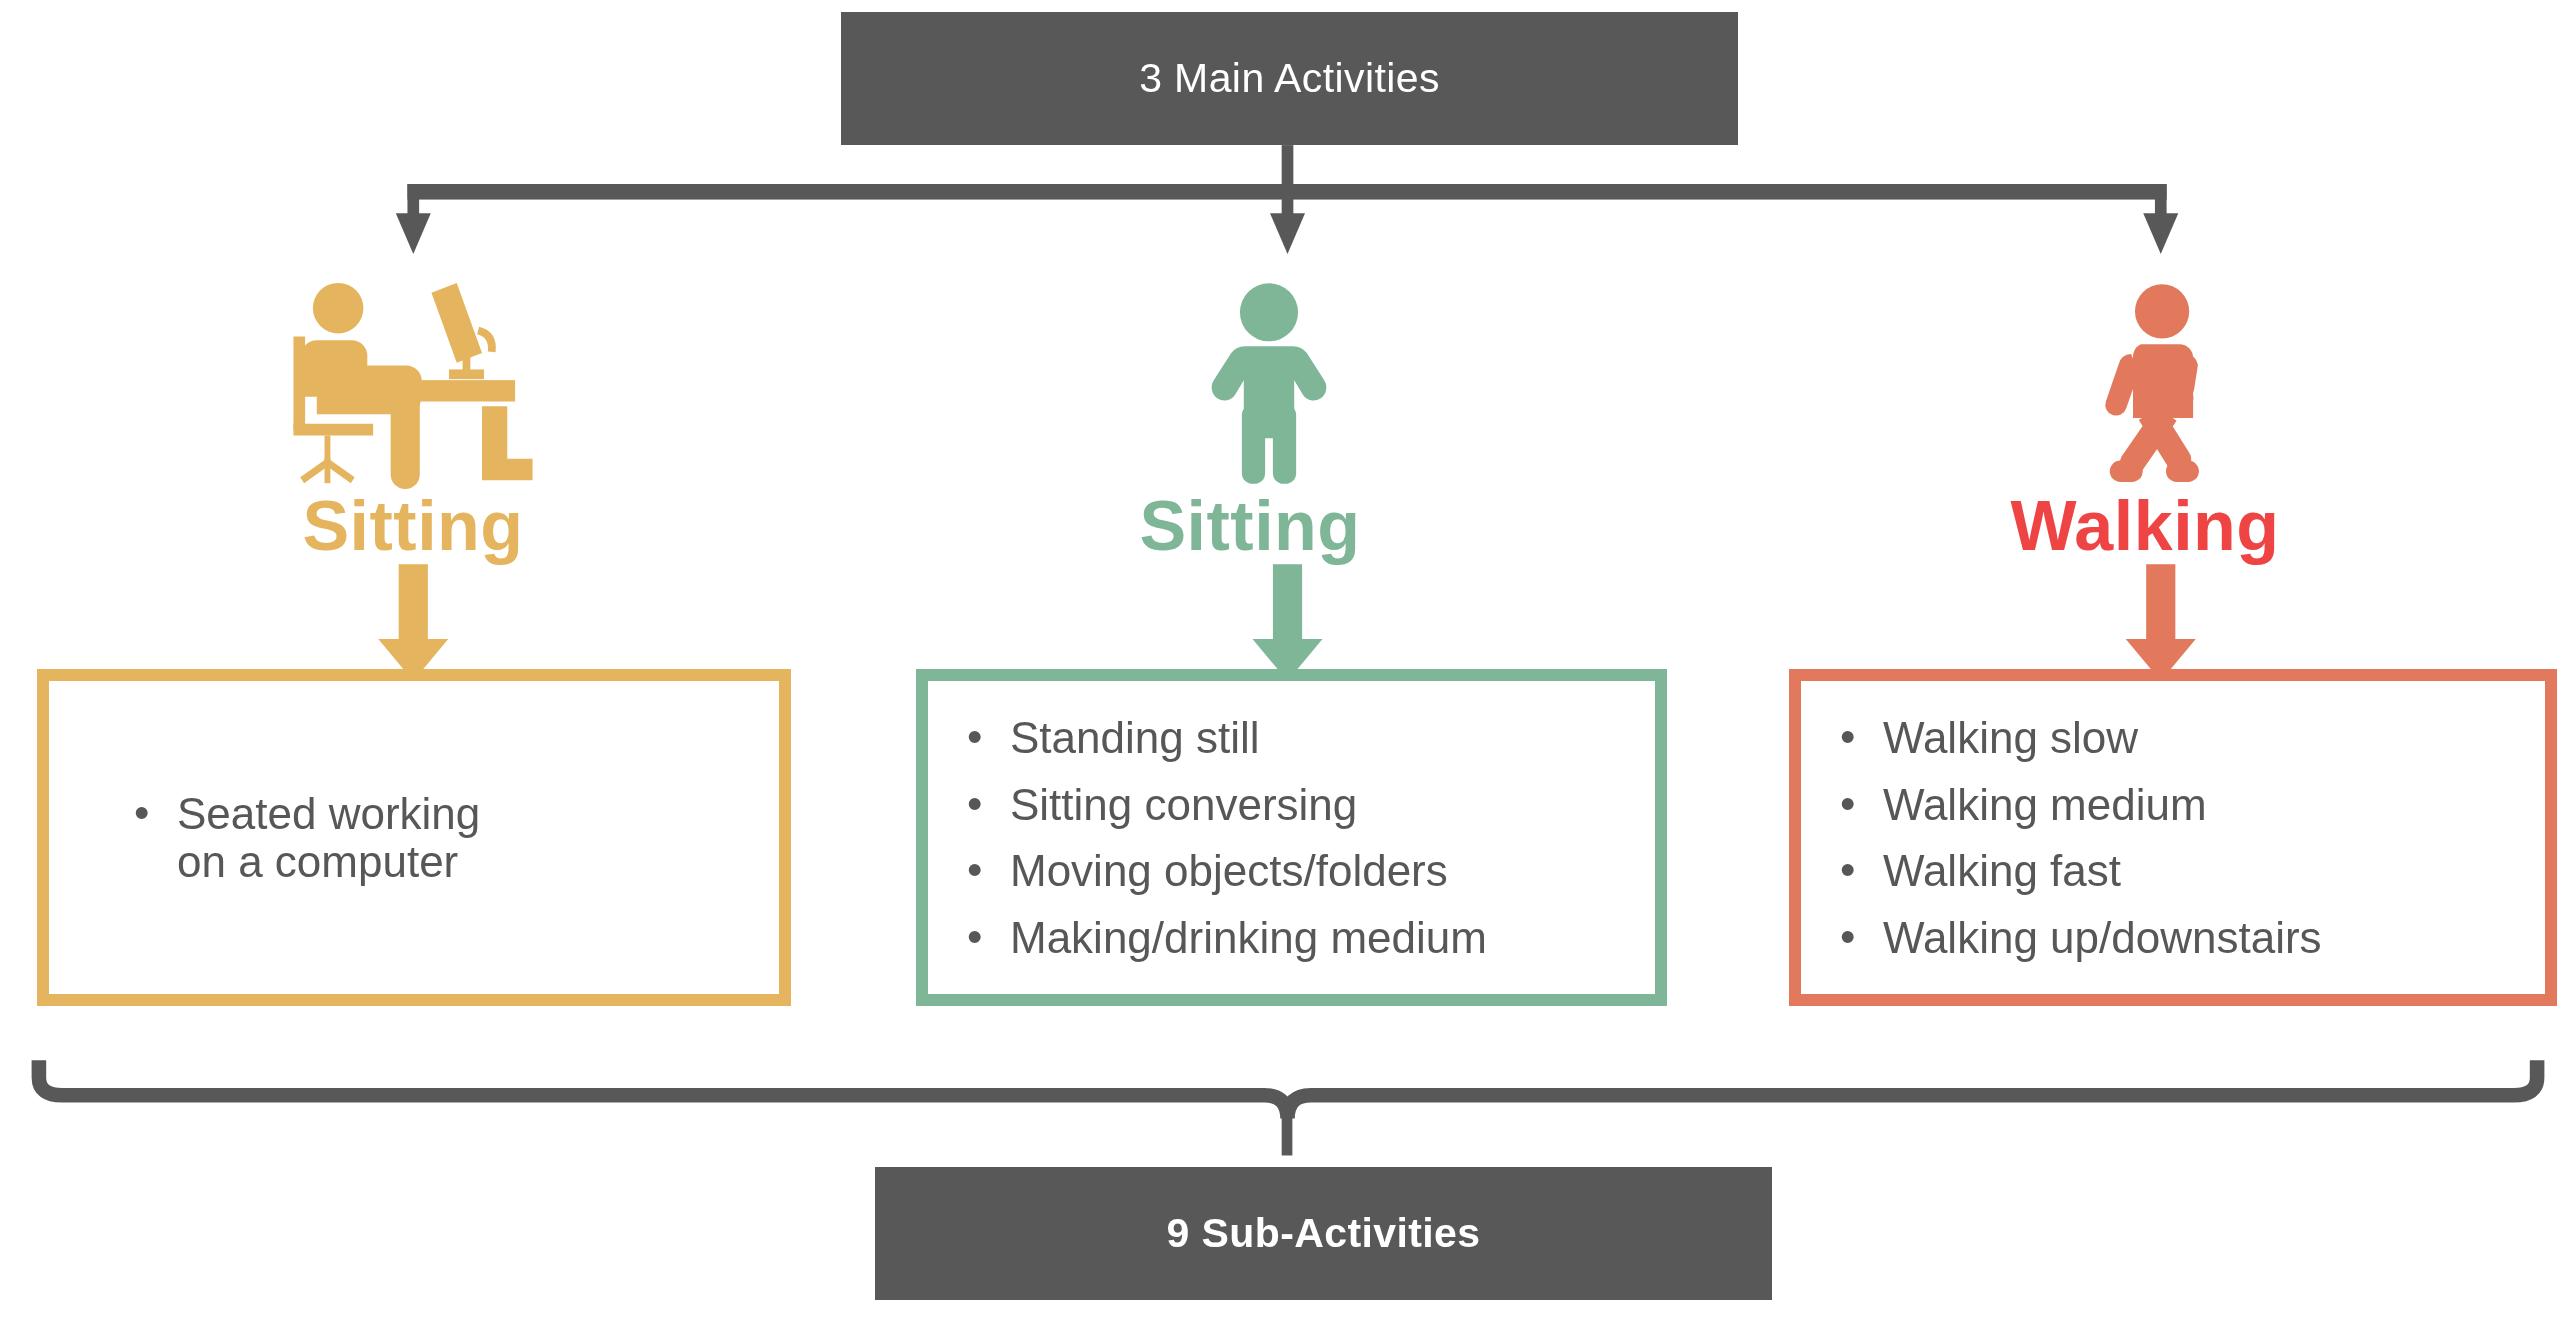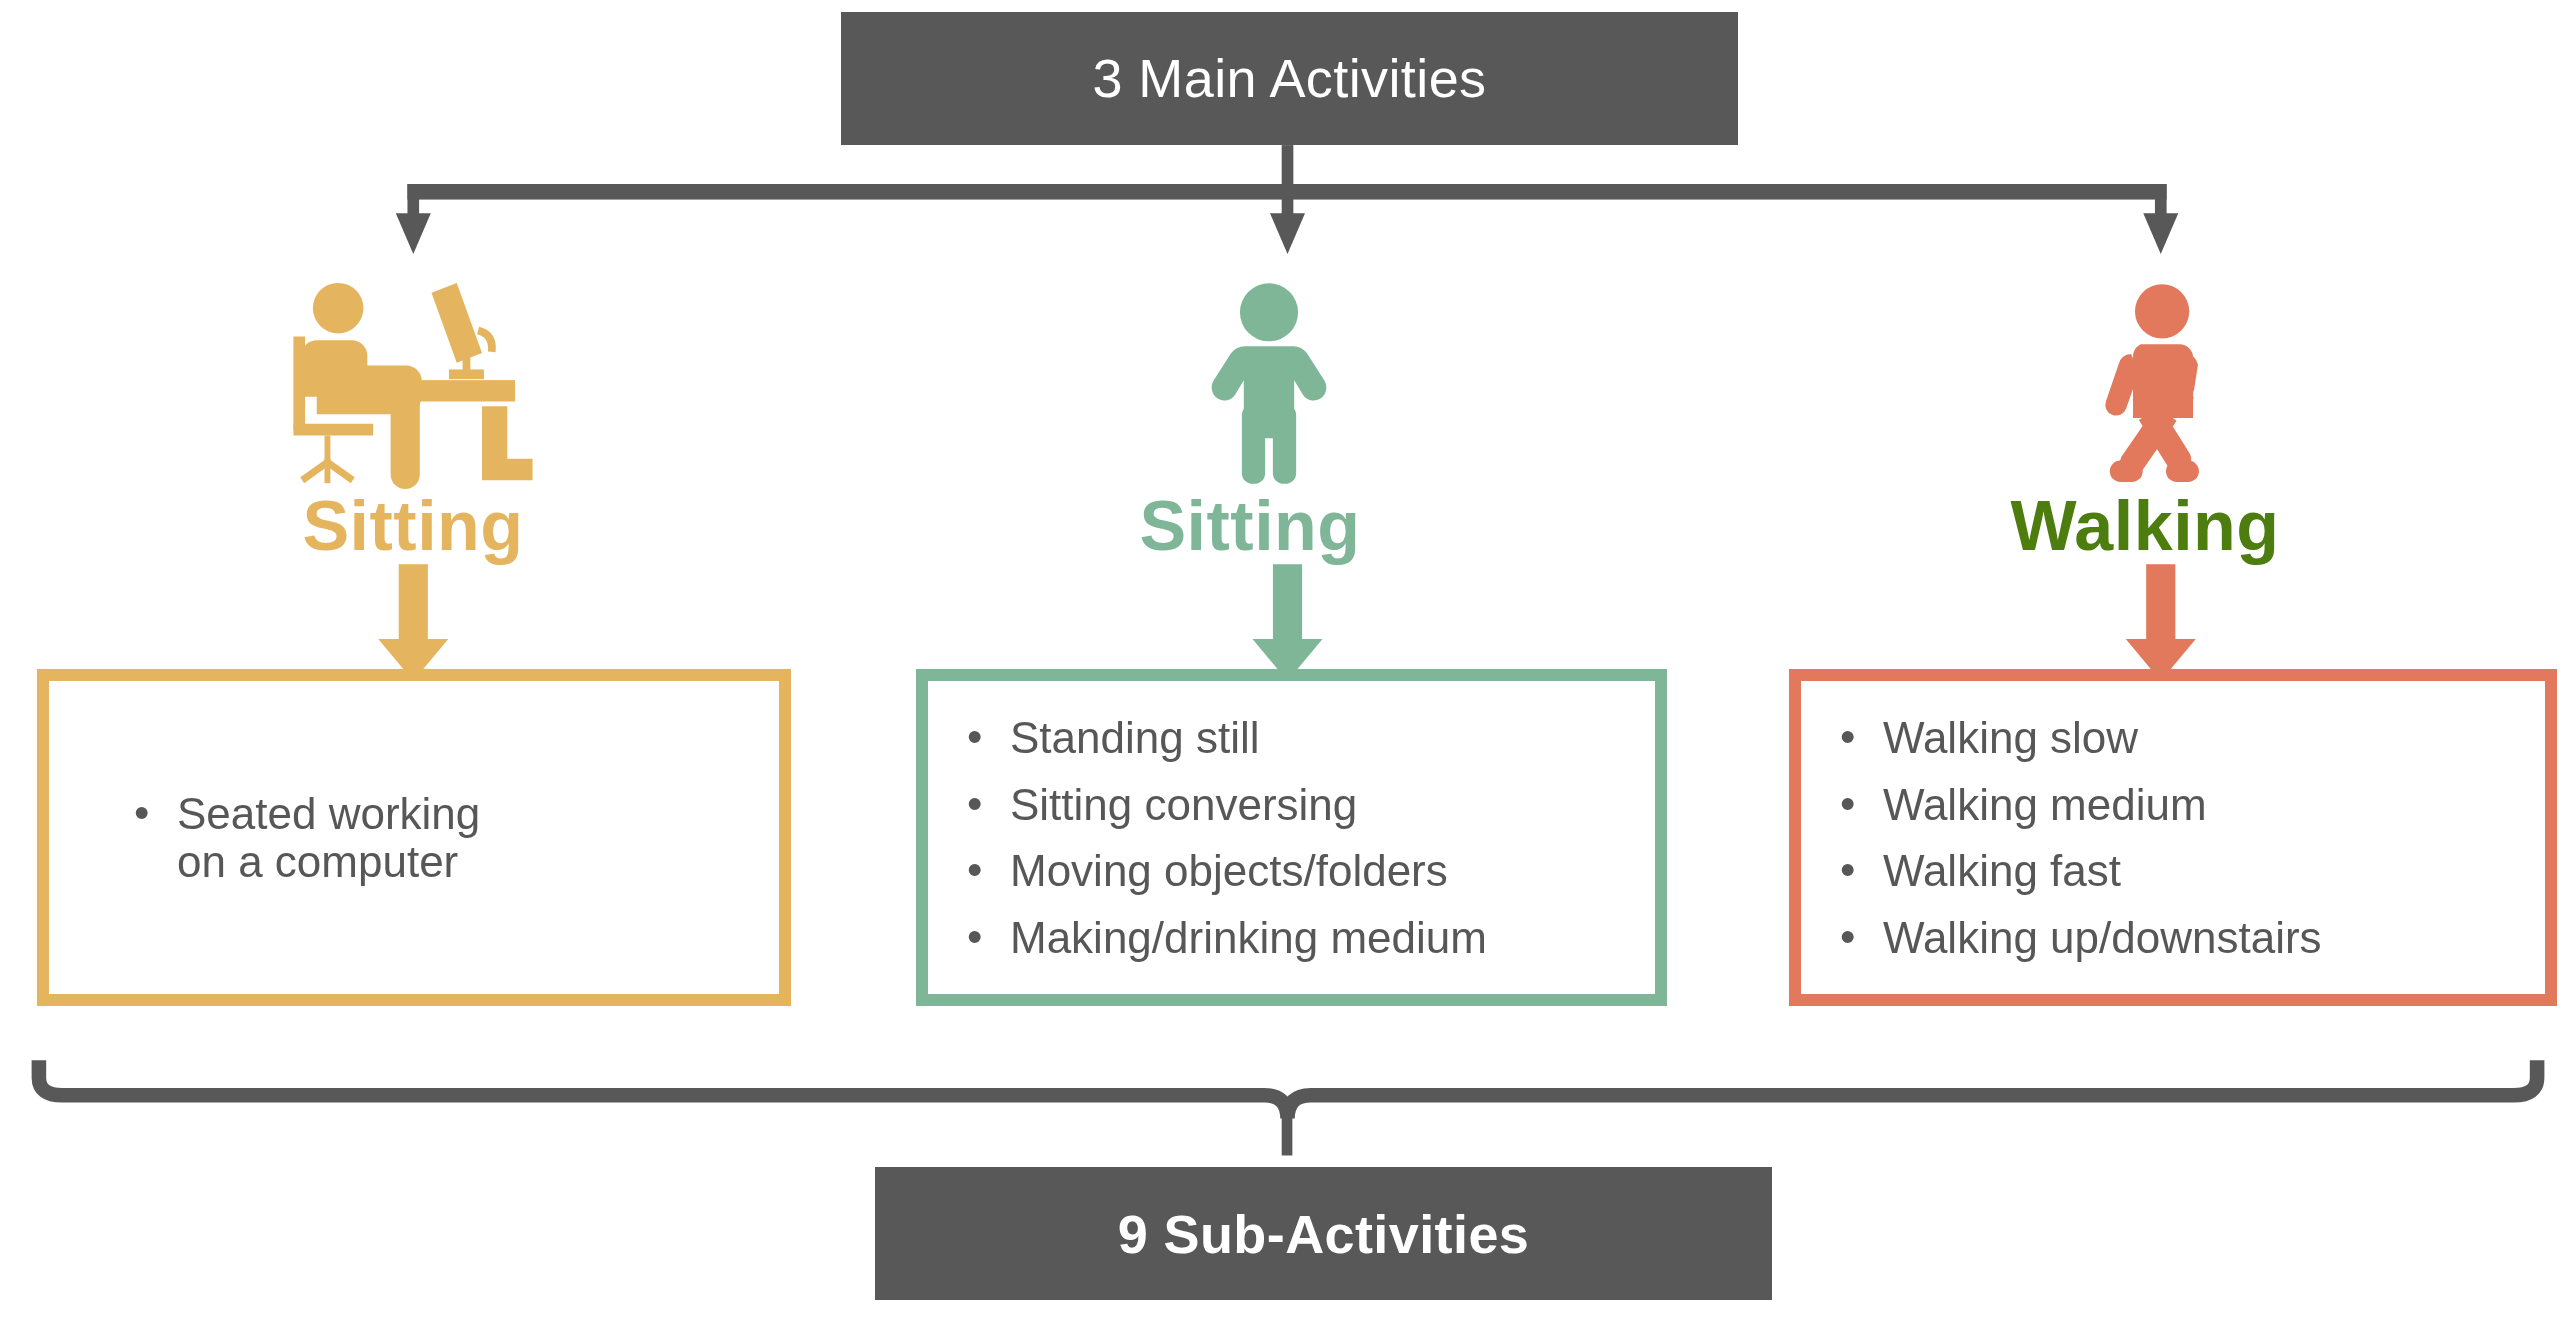--- a/index.html
+++ b/index.html
@@ -16,21 +16,21 @@
   }
 
   
   .dark-box{
     position:absolute;
     background:#585858;
     display:flex;
     align-items:center;
     justify-content:center;
     color:#ffffff;
-    font-size:54px;
+    font-size:41px;
     letter-spacing:0.4px;
     font-weight:400;
   }
   #box-main{ left:841px; top:11.7px; width:897px; height:133px; }
   #box-sub { left:875px; top:1167px; width:897px; height:133px;font-weight:bold; }
 
   
   #wires{
     position:absolute;
     left:0; top:0;
@@ -56,21 +56,21 @@
     position:absolute;
     width:428px;
     text-align:center;
     font-size:70px;
     font-weight:bold;
     letter-spacing:0.5px;
     white-space:nowrap;
   }
   #label-sitting { left:199px;  top:486px; color:#E5B45F; }
   #label-standing{ left:1036px; top:486px; color:#7FB698; }
-  #label-walking { left:1931px; top:486px; color:#4d7c0f; }
+  #label-walking { left:1931px; top:486px; color:#ef4444; }
 
   
   .sub-box{
     position:absolute;
     background:#ffffff;
     box-sizing:border-box;
     border-style:solid;
     border-width:12.6px;
   }
   #sub-box-sitting { left:37px;   top:669px; width:754px;  height:337px; border-color:#E5B45F; }

